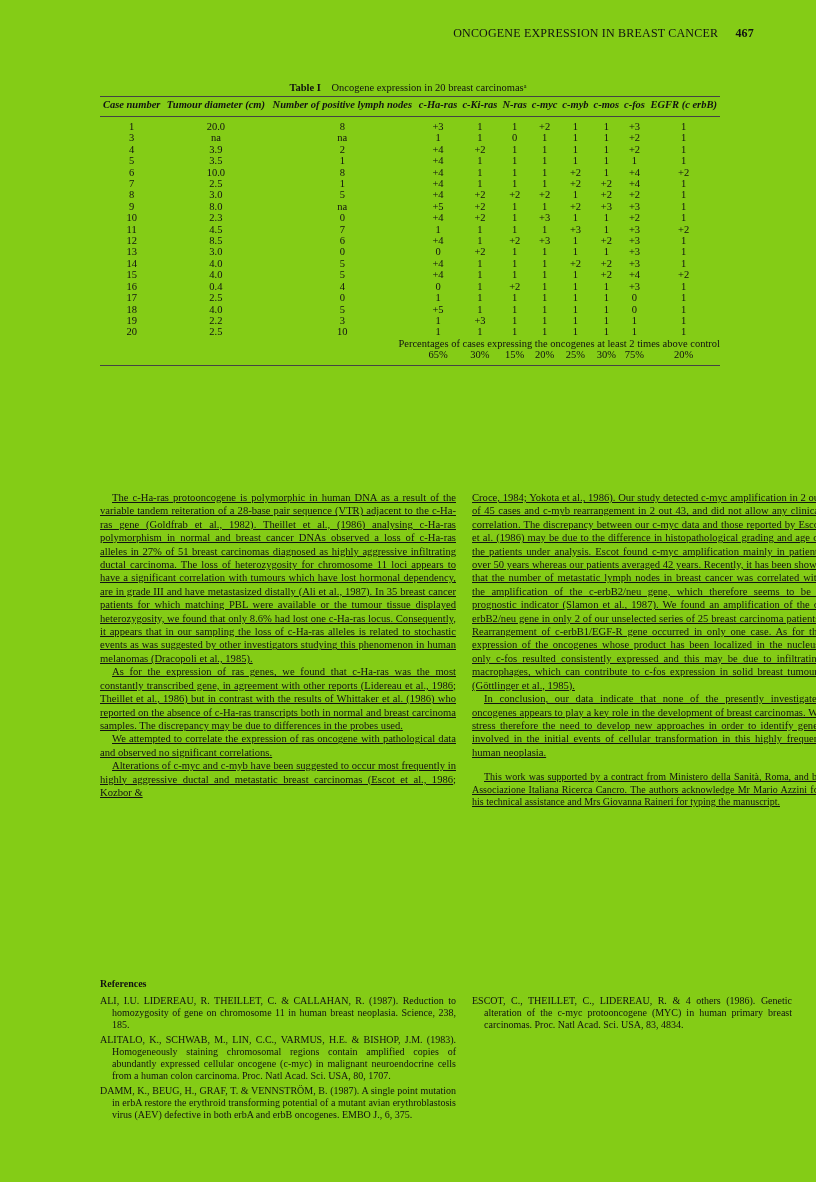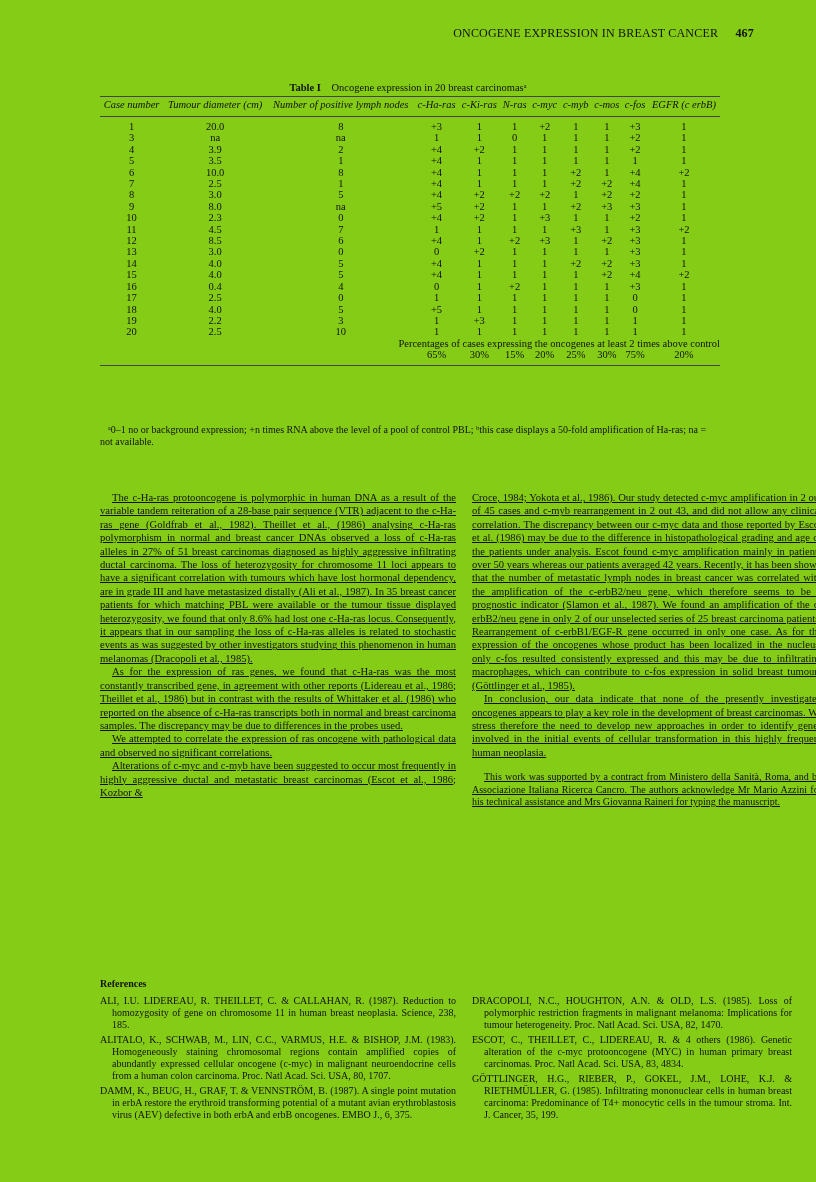--- a/index.html
+++ b/index.html
@@ -2,21 +2,21 @@
 <html><head>
 <meta charset="utf-8">
 <style>
   body{margin:0;background:#fff;}
   .page{position:relative;width:816px;height:1182px;background:#84cc16;color:#111;font-family:"Liberation Serif",serif;}
   .runhead{position:absolute;top:26px;right:62px;font-size:12px;letter-spacing:0.2px;}
   .runhead .pn{font-weight:bold;margin-left:14px;}
   .tcap{position:absolute;top:70px;left:0;width:816px;text-align:center;font-size:10.5px;margin-top:12px;}
   .tcap b{margin-right:8px;}
   table{position:absolute;top:96px;left:100px;width:620px;border-collapse:collapse;font-size:10.5px;}
-  table th{font-weight:normal;font-style:italic;vertical-align:bottom;padding:2px 2px 6px;border-top:1px solid #444;border-bottom:1px solid #444;line-height:11px;}
+  table th{font-weight:bold;font-style:italic;vertical-align:bottom;padding:2px 2px 6px;border-top:1px solid #444;border-bottom:1px solid #444;line-height:11px;}
   table td{text-align:center;padding:0;line-height:11.4px;height:11.4px;}
   tr.first td{padding-top:4px;}
   td.pct-label{text-align:right;}
   tr.pct td{border-bottom:1px solid #444;padding-bottom:4px;}
   .fn{position:absolute;top:424px;left:100px;width:620px;font-size:10px;line-height:12px;text-indent:8px;}
   .col{position:absolute;font-size:10.6px;line-height:13.4px;text-align:justify;}
   .col p{margin:0;text-indent:12px;text-decoration:underline;}
   .left{left:100px;top:491px;width:356px;}
   .right{left:472px;top:491px;width:350px;}
   .ack{font-size:10px;line-height:12.4px;margin-top:12px !important;}
@@ -314,21 +314,20 @@
           <td>15%</td>
           <td>20%</td>
           <td>25%</td>
           <td>30%</td>
           <td>75%</td>
           <td>20%</td>
         </tr>
       </tbody>
   </table>
 
-  <div class="fn">ᵃ0–1 no or background expression; +n times RNA above the level of a pool of control PBL; ᵇthis case displays a 50-fold amplification of Ha-ras; na = not available.</div>
 
   <div class="col left">
     <p>The c-Ha-ras protooncogene is polymorphic in human DNA as a result of the variable tandem reiteration of a 28-base pair sequence (VTR) adjacent to the c-Ha-ras gene (Goldfrab et al., 1982). Theillet et al., (1986) analysing c-Ha-ras polymorphism in normal and breast cancer DNAs observed a loss of c-Ha-ras alleles in 27% of 51 breast carcinomas diagnosed as highly aggressive infiltrating ductal carcinoma. The loss of heterozygosity for chromosome 11 loci appears to have a significant correlation with tumours which have lost hormonal dependency, are in grade III and have metastasized distally (Ali et al., 1987). In 35 breast cancer patients for which matching PBL were available or the tumour tissue displayed heterozygosity, we found that only 8.6% had lost one c-Ha-ras locus. Consequently, it appears that in our sampling the loss of c-Ha-ras alleles is related to stochastic events as was suggested by other investigators studying this phenomenon in human melanomas (Dracopoli et al., 1985).</p>
     <p>As for the expression of ras genes, we found that c-Ha-ras was the most constantly transcribed gene, in agreement with other reports (Lidereau et al., 1986; Theillet et al., 1986) but in contrast with the results of Whittaker et al. (1986) who reported on the absence of c-Ha-ras transcripts both in normal and breast carcinoma samples. The discrepancy may be due to differences in the probes used.</p>
     <p>We attempted to correlate the expression of ras oncogene with pathological data and observed no significant correlations.</p>
     <p>Alterations of c-myc and c-myb have been suggested to occur most frequently in highly aggressive ductal and metastatic breast carcinomas (Escot et al., 1986; Kozbor &amp;</p>
   </div>
 
   <div class="col right">
     <p style="text-indent:0">Croce, 1984; Yokota et al., 1986). Our study detected c-myc amplification in 2 out of 45 cases and c-myb rearrangement in 2 out 43, and did not allow any clinical correlation. The discrepancy between our c-myc data and those reported by Escot et al. (1986) may be due to the difference in histopathological grading and age of the patients under analysis. Escot found c-myc amplification mainly in patients over 50 years whereas our patients averaged 42 years. Recently, it has been shown that the number of metastatic lymph nodes in breast cancer was correlated with the amplification of the c-erbB2/neu gene, which therefore seems to be a prognostic indicator (Slamon et al., 1987). We found an amplification of the c-erbB2/neu gene in only 2 of our unselected series of 25 breast carcinoma patients. Rearrangement of c-erbB1/EGF-R gene occurred in only one case. As for the expression of the oncogenes whose product has been localized in the nucleus, only c-fos resulted consistently expressed and this may be due to infiltrating macrophages, which can contribute to c-fos expression in solid breast tumours (Göttlinger et al., 1985).</p>
@@ -336,17 +335,15 @@
     <p class="ack">This work was supported by a contract from Ministero della Sanità, Roma, and by Associazione Italiana Ricerca Cancro. The authors acknowledge Mr Mario Azzini for his technical assistance and Mrs Giovanna Raineri for typing the manuscript.</p>
   </div>
 
   <div class="refs">References</div>
   <div class="reflist rl">
     <div>ALI, I.U. LIDEREAU, R. THEILLET, C. &amp; CALLAHAN, R. (1987). Reduction to homozygosity of gene on chromosome 11 in human breast neoplasia. Science, 238, 185.</div>
     <div>ALITALO, K., SCHWAB, M., LIN, C.C., VARMUS, H.E. &amp; BISHOP, J.M. (1983). Homogeneously staining chromosomal regions contain amplified copies of abundantly expressed cellular oncogene (c-myc) in malignant neuroendocrine cells from a human colon carcinoma. Proc. Natl Acad. Sci. USA, 80, 1707.</div>
     <div>DAMM, K., BEUG, H., GRAF, T. &amp; VENNSTRÖM, B. (1987). A single point mutation in erbA restore the erythroid transforming potential of a mutant avian erythroblastosis virus (AEV) defective in both erbA and erbB oncogenes. EMBO J., 6, 375.</div>
   </div>
   <div class="reflist rr">
-    <div>DRACOPOLI, N.C., HOUGHTON, A.N. &amp; OLD, L.S. (1985). Loss of polymorphic restriction fragments in malignant melanoma: Implications for tumour heterogeneity. Proc. Natl Acad. Sci. USA, 82, 1470.</div>
     <div>ESCOT, C., THEILLET, C., LIDEREAU, R. &amp; 4 others (1986). Genetic alteration of the c-myc protooncogene (MYC) in human primary breast carcinomas. Proc. Natl Acad. Sci. USA, 83, 4834.</div>
-    <div>GÖTTLINGER, H.G., RIEBER, P., GOKEL, J.M., LOHE, K.J. &amp; RIETHMÜLLER, G. (1985). Infiltrating mononuclear cells in human breast carcinoma: Predominance of T4+ monocytic cells in the tumour stroma. Int. J. Cancer, 35, 199.</div>
   </div>
 </div>
 
 </body></html>

